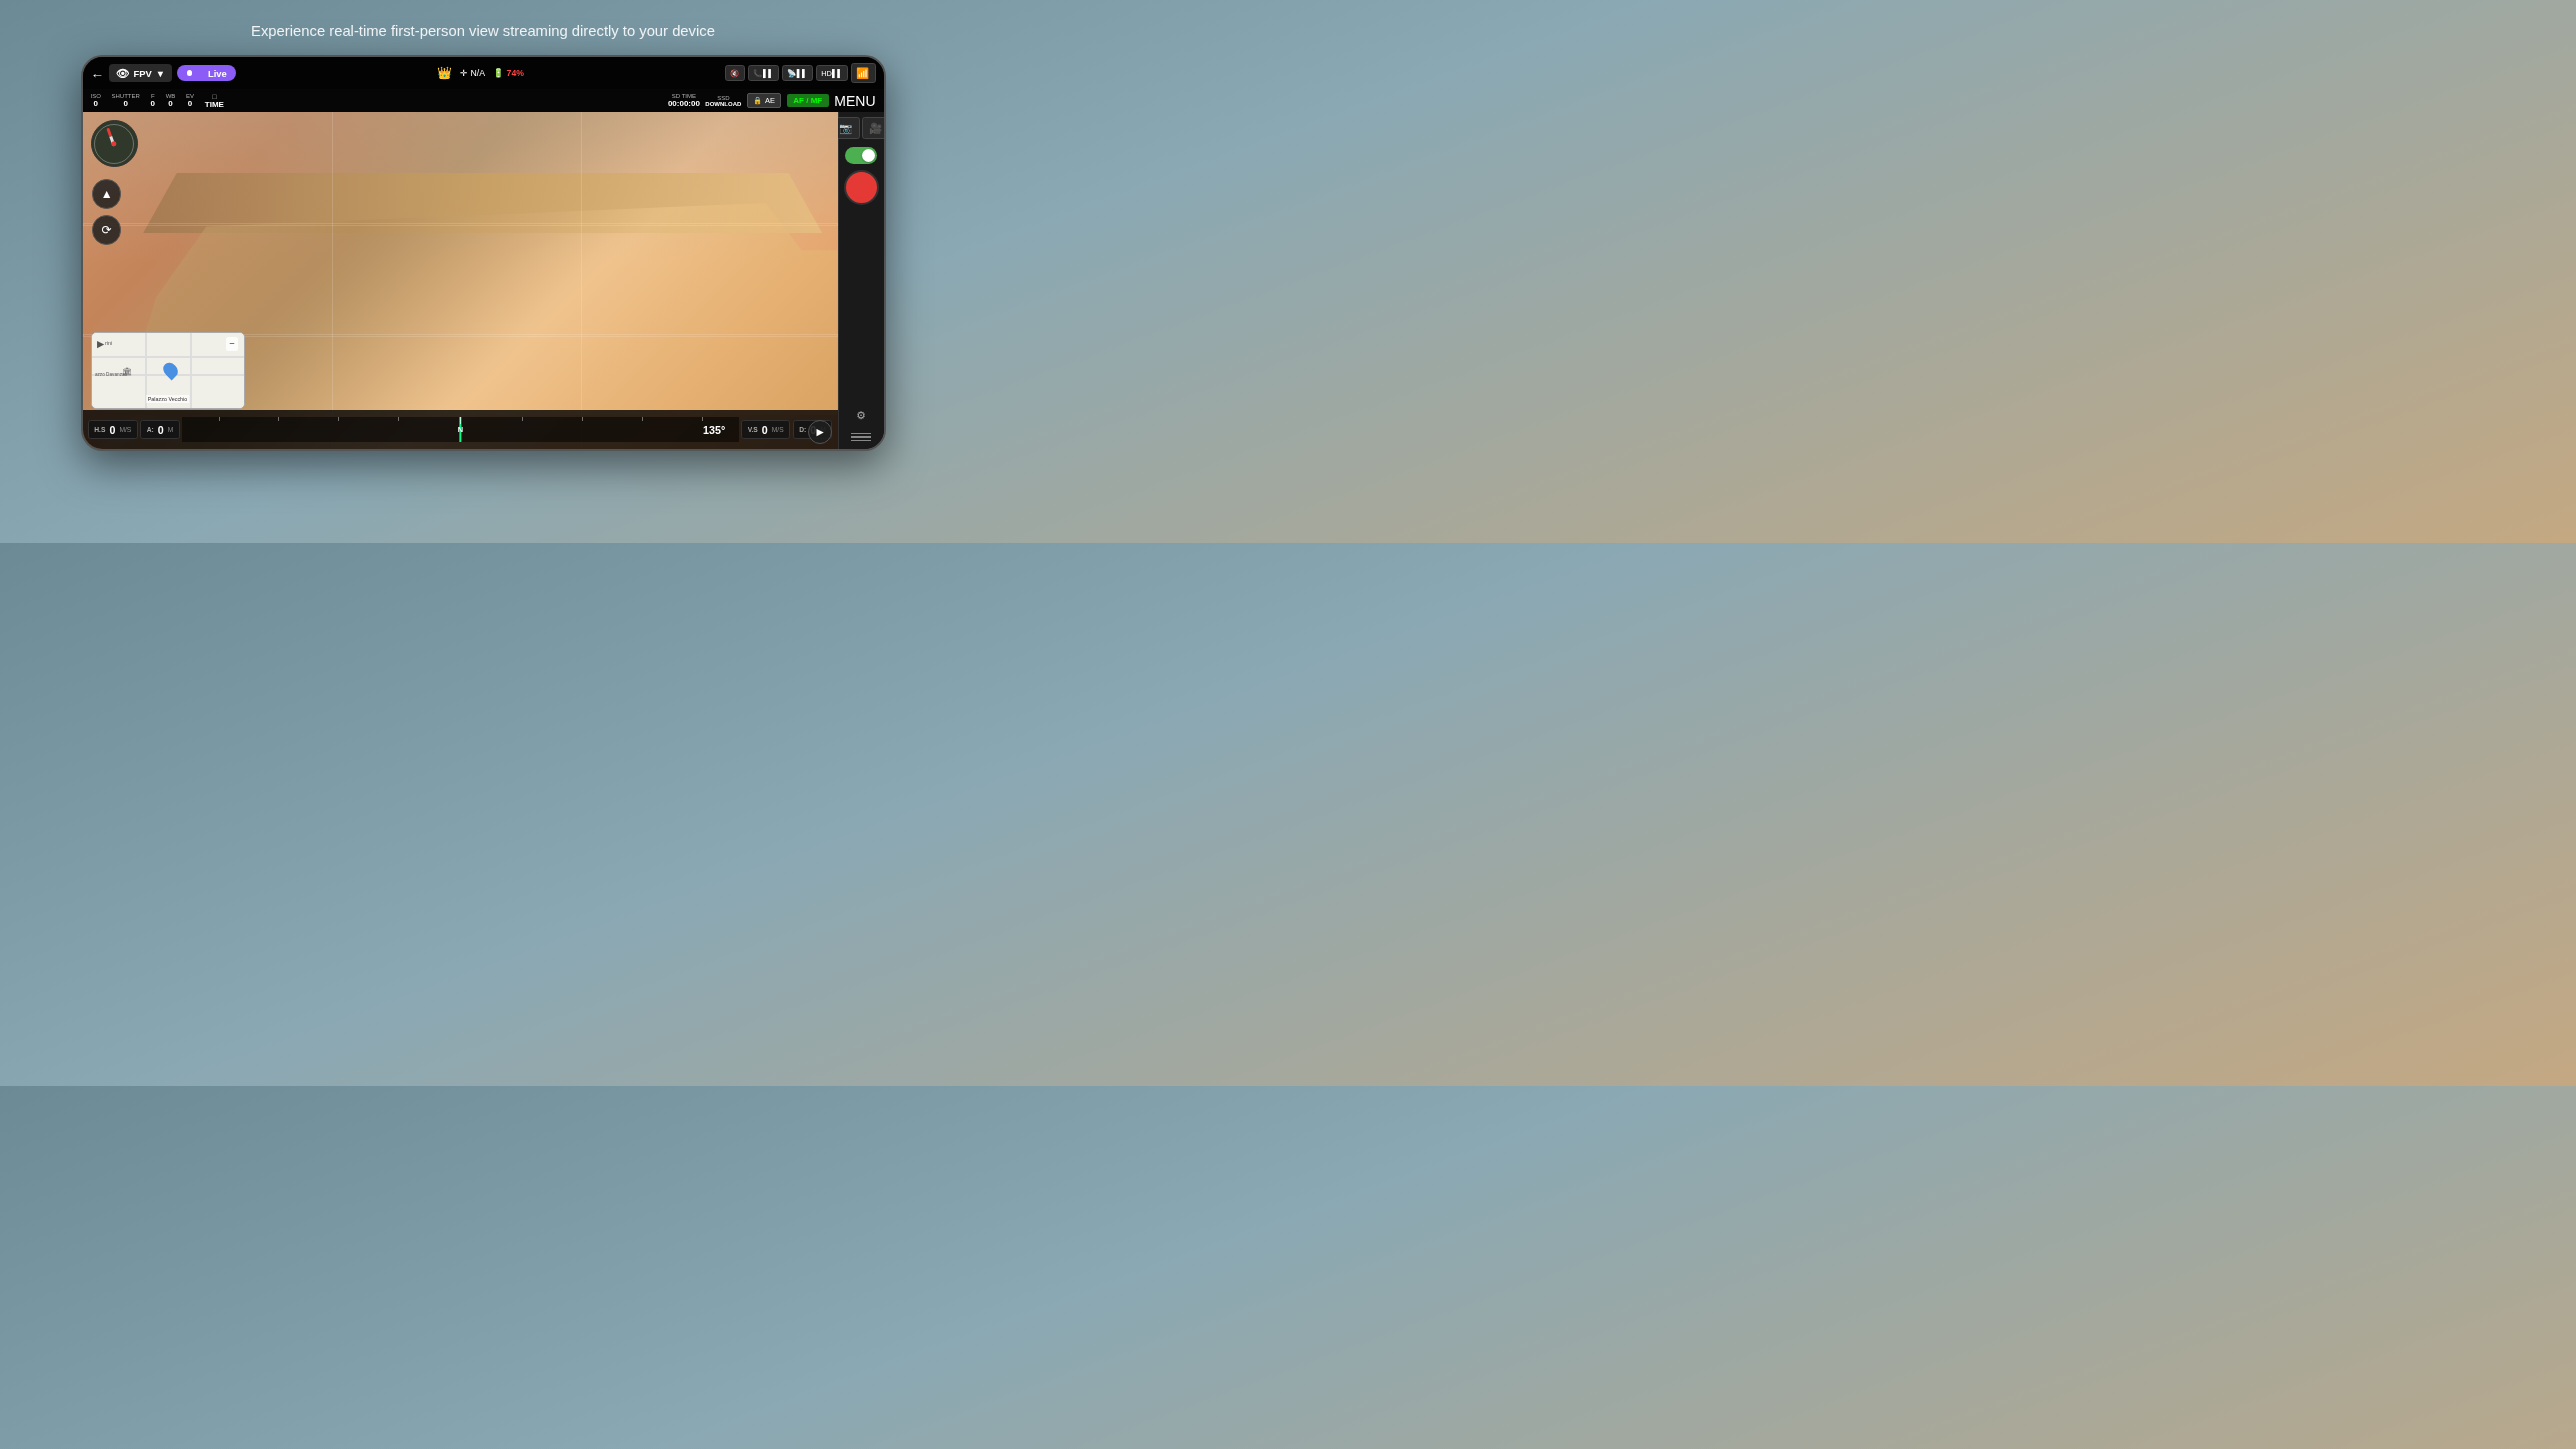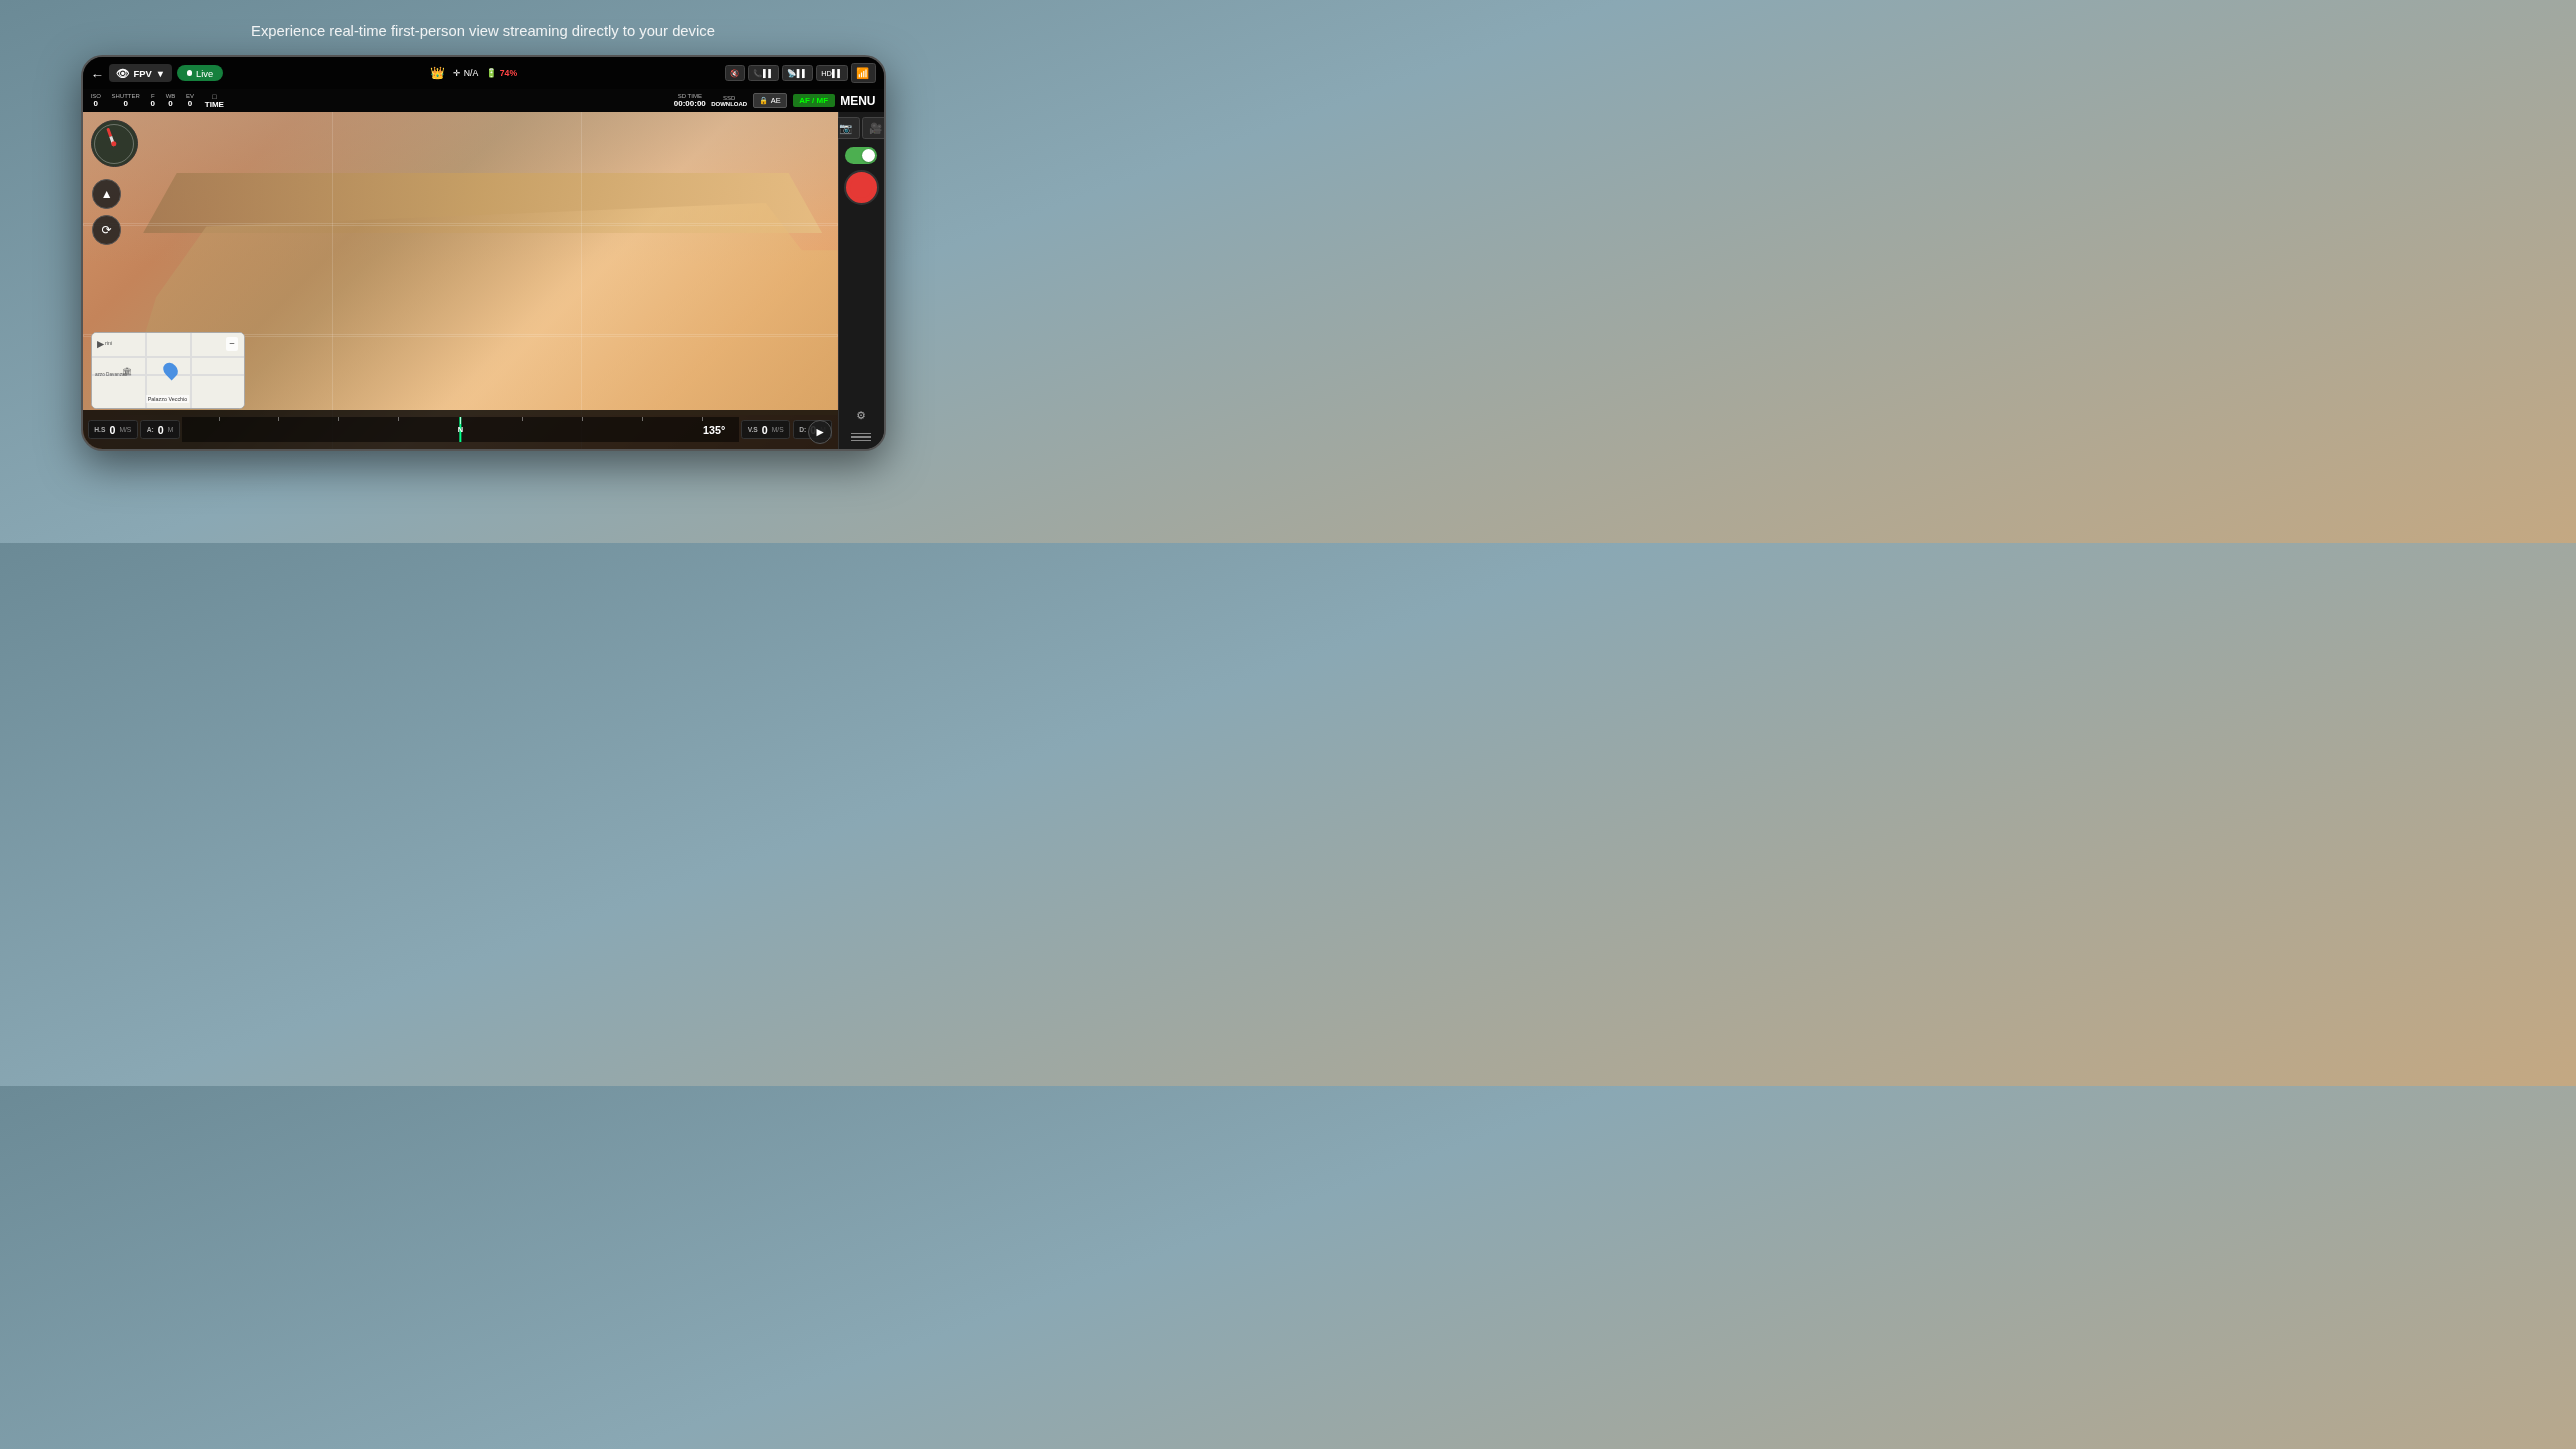--- a/index.html
+++ b/index.html
@@ -67,29 +67,29 @@
       background: #2a2a2a;
       border-radius: 4px;
       padding: 2.7px 6.7px;
       gap: 4px;
       color: white;
       font-size: 9.4px;
       font-weight: bold;
     }
     .eye-icon { font-size: 10.7px; }
     .live-btn {
-      background: #15803d;
+      background: #8b5cf6;
       color: white;
       border-radius: 13.4px;
       padding: 2.7px 9.4px;
       font-size: 9.4px;
-      font-weight: normal;
-      display: flex;
-      align-items: center;
-      gap: 4px;
+      font-weight: bold;
+      display: flex;
+      align-items: center;
+      gap: 16px;
     }
     .live-dot {
       width: 5.4px; height: 5.4px;
       background: white;
       border-radius: 50%;
     }
     .top-bar-center {
       flex: 1;
       display: flex;
       align-items: center;
@@ -177,22 +177,22 @@
       background: #1a7a1a;
       color: #00ff00;
       border: none;
       padding: 2px 6.7px;
       font-size: 8px;
       font-weight: bold;
       border-radius: 2px;
     }
     .menu-btn {
       color: white;
-      font-size: 12px;
-      font-weight: bold;
+      font-size: 14px;
+      font-weight: normal;
       background: none;
       border: none;
       cursor: pointer;
     }
     
     .main-content {
       flex: 1;
       display: flex;
       position: relative;
       overflow: hidden;

